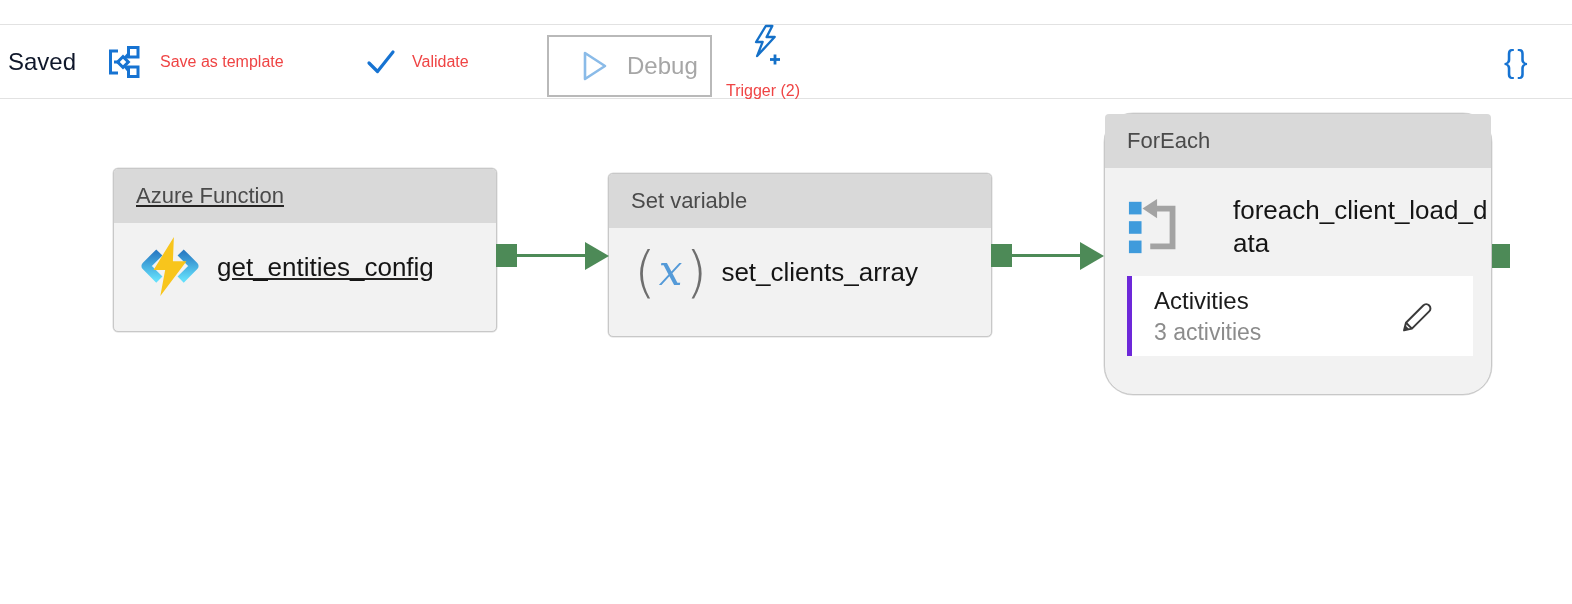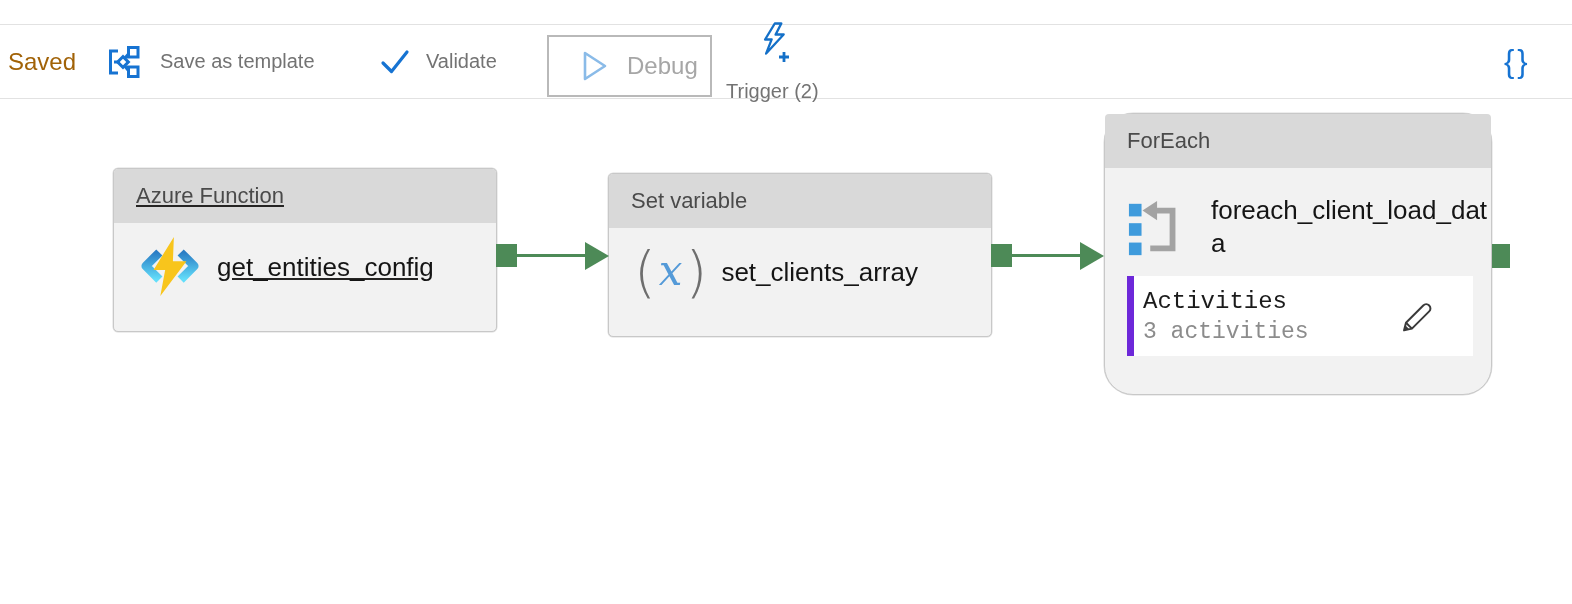--- a/index.html
+++ b/index.html
@@ -11,24 +11,24 @@
     color:#252423;
   }
 
   
   .toolbar {
     position:absolute; left:0; top:24px; width:1572px; height:75px;
     background:#ffffff;
     border-top:1px solid #e2e2e2; border-bottom:1px solid #e2e2e2;
   }
   .tb-item { position:absolute; top:50%; transform:translateY(-50%); display:flex; align-items:center; white-space:nowrap; cursor:pointer; }
-  .tb-label { font-size:20px; color:#737373; }
-  .saved { left:8px; color:#a16207; font-size:24px; cursor:default; }
+  .tb-label { font-size:16px; color:#ef4444; }
+  .saved { left:8px; color:#0f172a; font-size:24px; cursor:default; }
   .tpl-btn { left:106px; gap:20px; }
-  .validate-btn { left:380px; gap:16px; }
+  .validate-btn { left:366px; gap:16px; }
   .debug-box {
     position:absolute; left:547px; top:10px; width:165px; height:62px;
     border:2px solid #b9b9b9; display:flex; align-items:center;
     padding-left:32px; gap:18px; cursor:default;
   }
   .debug-label { font-size:24px; color:#a6a6a6; }
   .trigger-btn { left:726px; gap:16px;flex-direction:column; }
   .code-btn { left:1504px; font-size:31px; color:#1673d2; letter-spacing:3px; font-weight:500; }
 
   
@@ -53,27 +53,27 @@
 
   
   .af-icon { width:62px; height:62px; margin-right:16px; flex:0 0 auto; }
 
   
   .sv-icon { display:flex; align-items:center; margin-right:14px; flex:0 0 auto; }
   .sv-paren { font-size:56px; font-weight:100; color:#6e6e6e; font-family:"DejaVu Sans",sans-serif; line-height:1; }
   .sv-x { font-family:"DejaVu Serif",serif; font-style:italic; font-size:42px; color:#549ad8; margin:0 3px; position:relative; top:-2px; }
 
   
-  .fe-row { display:flex; align-items:flex-end; padding:26px 0 0 22px; }
+  .fe-row { display:flex; align-items:center; padding:26px 0 0 22px;gap:22px; }
   .fe-icon { width:62px; height:62px; margin-right:22px; flex:0 0 auto; }
   .fe-name { font-size:26px; line-height:33px; color:#151515; width:282px; word-break:break-all; }
   .activities-panel {
     position:absolute; left:22px; top:162px; width:346px; height:80px;
-    background:#ffffff; border-left:7px solid #6d28d9;
-    display:flex; align-items:center; padding-left:9px; cursor:pointer;font-family:Liberation Mono, monospace;
+    background:#ffffff; border-left:5px solid #6d28d9;
+    display:flex; align-items:center; padding-left:22px; cursor:pointer;
   }
   .act-text { display:flex; flex-direction:column; gap:4px; }
   .act-title { font-size:24px; color:#1b1b1b; }
   .act-count { font-size:23px; color:#8c8c8c; }
   .pencil { position:absolute; right:38px; top:17px; width:40px; height:44px; cursor:pointer; }
 
   
   .port { position:absolute; width:21px; height:23px; background:#4d8a57; cursor:pointer; }
   .conn-line { position:absolute; height:3px; background:#4d8a57; }
   .conn-arrow {

